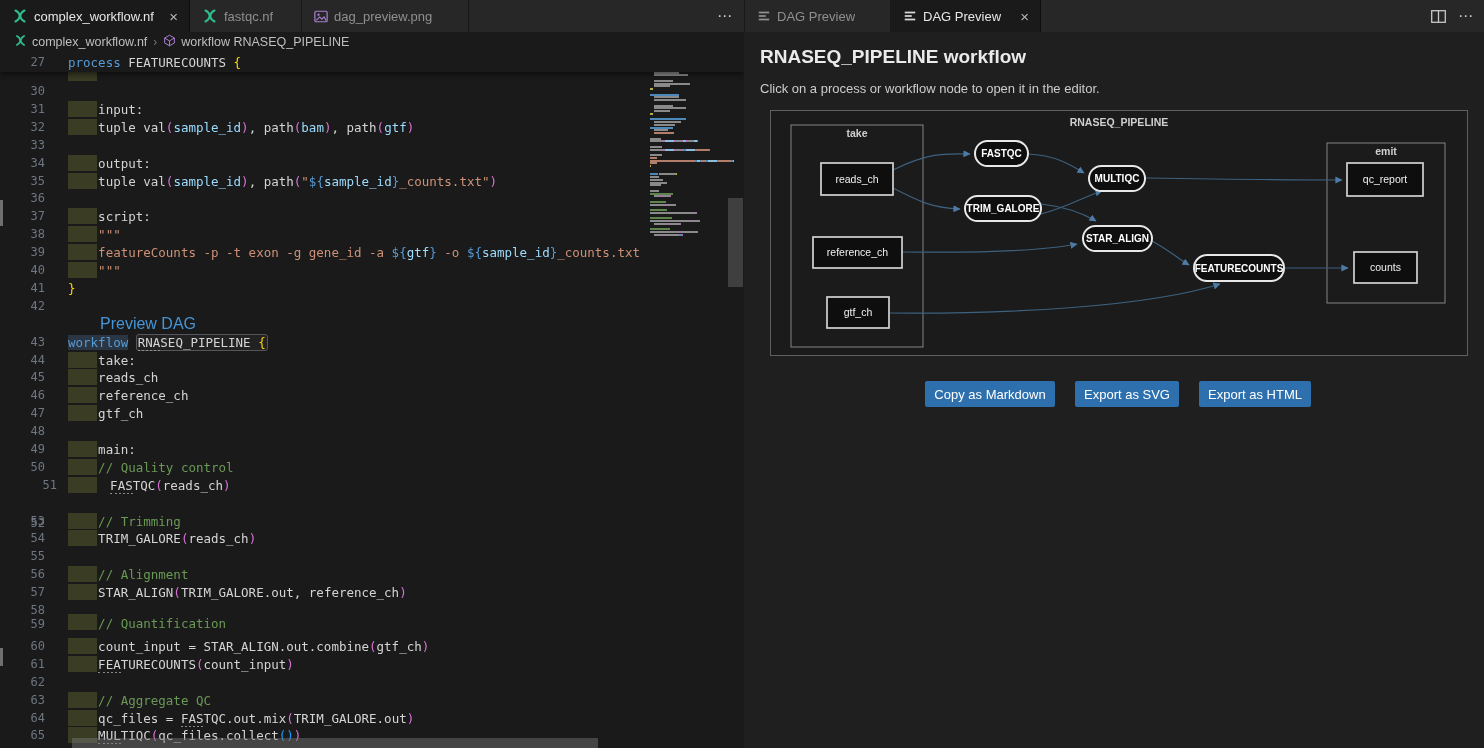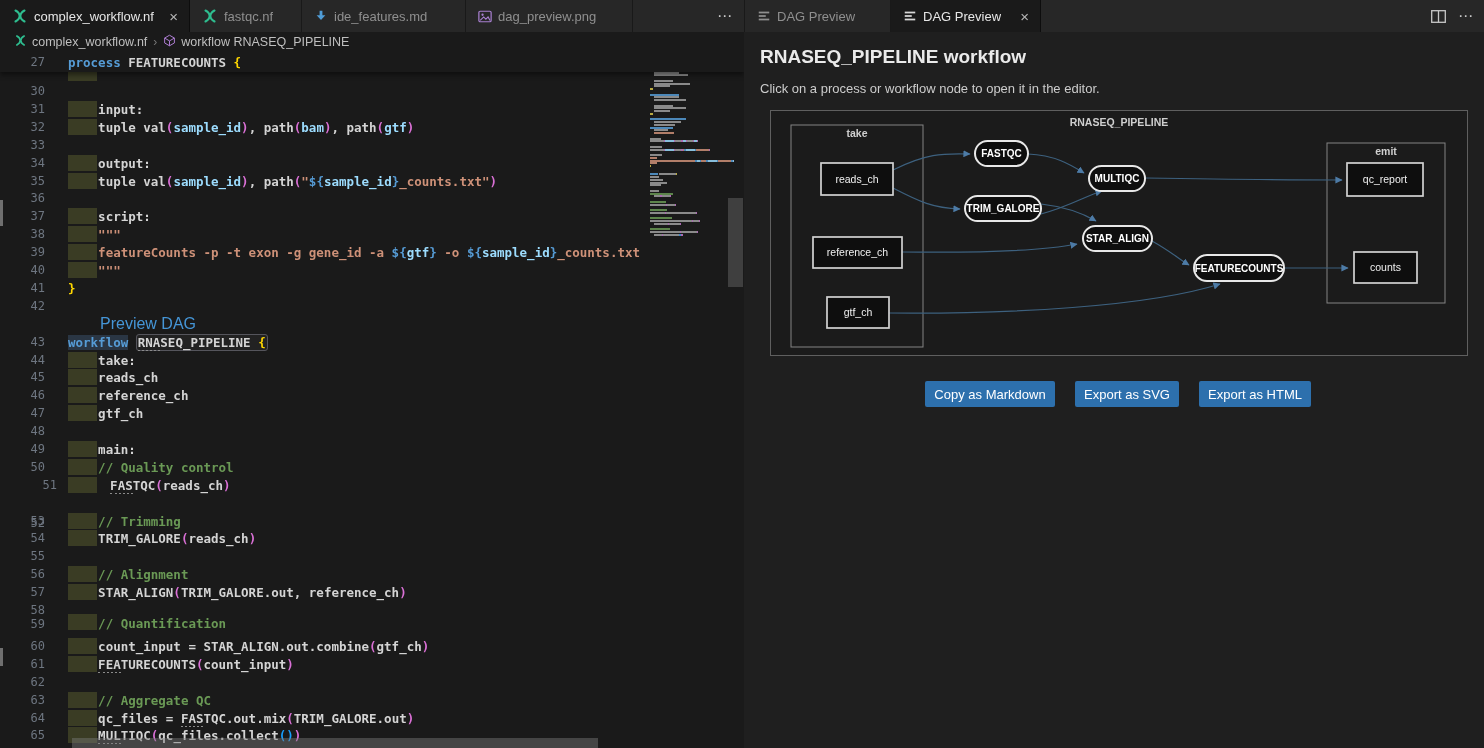--- a/index.html
+++ b/index.html
@@ -25,21 +25,21 @@
   #breadcrumb{position:absolute;left:0;top:32px;width:744px;height:20px;background:#1a1a1a;
       display:flex;align-items:center;gap:5px;padding-left:14px;box-sizing:border-box;
       font-size:12.5px;color:#bfbfbf;}
   #breadcrumb .sep{color:#767676;font-size:12px;margin:0 1px;}
   .crumb{cursor:pointer;display:flex;align-items:center;gap:5px;}
   
   #editor{position:absolute;left:0;top:52px;width:744px;height:696px;background:#1a1a1a;overflow:hidden;
       font-family:"DejaVu Sans Mono","Liberation Mono",monospace;font-size:12.5px;}
   .row{position:absolute;left:0;height:18px;width:648px;display:flex;align-items:center;overflow:hidden;}
   .num{flex:none;width:45px;text-align:right;color:#6e7681;font-size:12px;}
-  .code{flex:none;margin-left:23px;white-space:pre;color:#d4d4d4;position:relative;font-weight:bold;}
+  .code{flex:none;margin-left:23px;white-space:pre;color:#d4d4d4;position:relative;}
   .band{position:absolute;left:68px;top:1px;width:29px;height:16px;background:#3a3c24;}
   #sticky{position:absolute;left:0;top:0;height:20px;width:744px;background:#1a1a1a;z-index:5;
       display:flex;align-items:center;box-shadow:0 3px 5px rgba(0,0,0,0.45);}
   #band-sliver{position:absolute;left:68px;top:20px;width:29px;height:9px;background:#3a3c24;}
   .tk-k{color:#569cd6;} .tk-t{color:#d4d4d4;} .tk-v{color:#9cdcfe;} .tk-s{color:#ce9178;}
   .tk-i{color:#569cd6;} .tk-c{color:#6a9955;} .tk-y{color:#ffd700;} .tk-p{color:#da70d6;} .tk-b{color:#179fff;}
   .tk-dots{border-bottom:2px dotted #8b8b8b;}
   .tk-hl{background:rgba(86,130,180,0.28);}
   .tk-box{border:1px solid #55555c;border-radius:3px;background:rgba(255,255,255,0.04);padding:0 1px;margin:-1px 0;}
   .lens{margin-left:100px;font-family:"Liberation Sans","DejaVu Sans",sans-serif;font-size:16px;color:#4595d6;cursor:pointer;}
@@ -77,28 +77,20 @@
         </div>
         <div class="tab" style="width: 112px;">
           <span style="display: flex;">
             <svg width="16" height="16" viewBox="0 0 16 16">
               <path d="M3.5,2.5 C9,5.5 9,10.5 3.5,13.5" fill="none" stroke="#2ebd8f" stroke-width="2.1" stroke-linecap="round"></path>
               <path d="M12.5,2.5 C7,5.5 7,10.5 12.5,13.5" fill="none" stroke="#2ebd8f" stroke-width="2.1" stroke-linecap="round"></path>
             </svg>
           </span>
           <span class="label">fastqc.nf</span>
         </div>
-        <div class="tab" style="width: 164px;">
-          <span style="display: flex;">
-            <svg width="14" height="14" viewBox="0 0 16 16">
-              <path d="M6.4,2 h3.2 v5 h3.4 L8,12.6 L3,7 h3.4 z" fill="#4f9cd6"></path>
-            </svg>
-          </span>
-          <span class="label">ide_features.md</span>
-        </div>
         <div class="tab" style="width: 167px;">
           <span style="display: flex;">
             <svg width="14" height="13" viewBox="0 0 16 14">
               <rect x="1" y="1" width="14" height="12" rx="1.5" fill="none" stroke="#a87fd0" stroke-width="1.4"></rect>
               <circle cx="5.2" cy="5" r="1.3" fill="#a87fd0"></circle>
               <path d="M2.5,11.5 L6.5,7.5 L9,10 L11.5,7.5 L13.8,11.5" fill="none" stroke="#a87fd0" stroke-width="1.3"></path>
             </svg>
           </span>
           <span class="label">dag_preview.png</span>
         </div>

